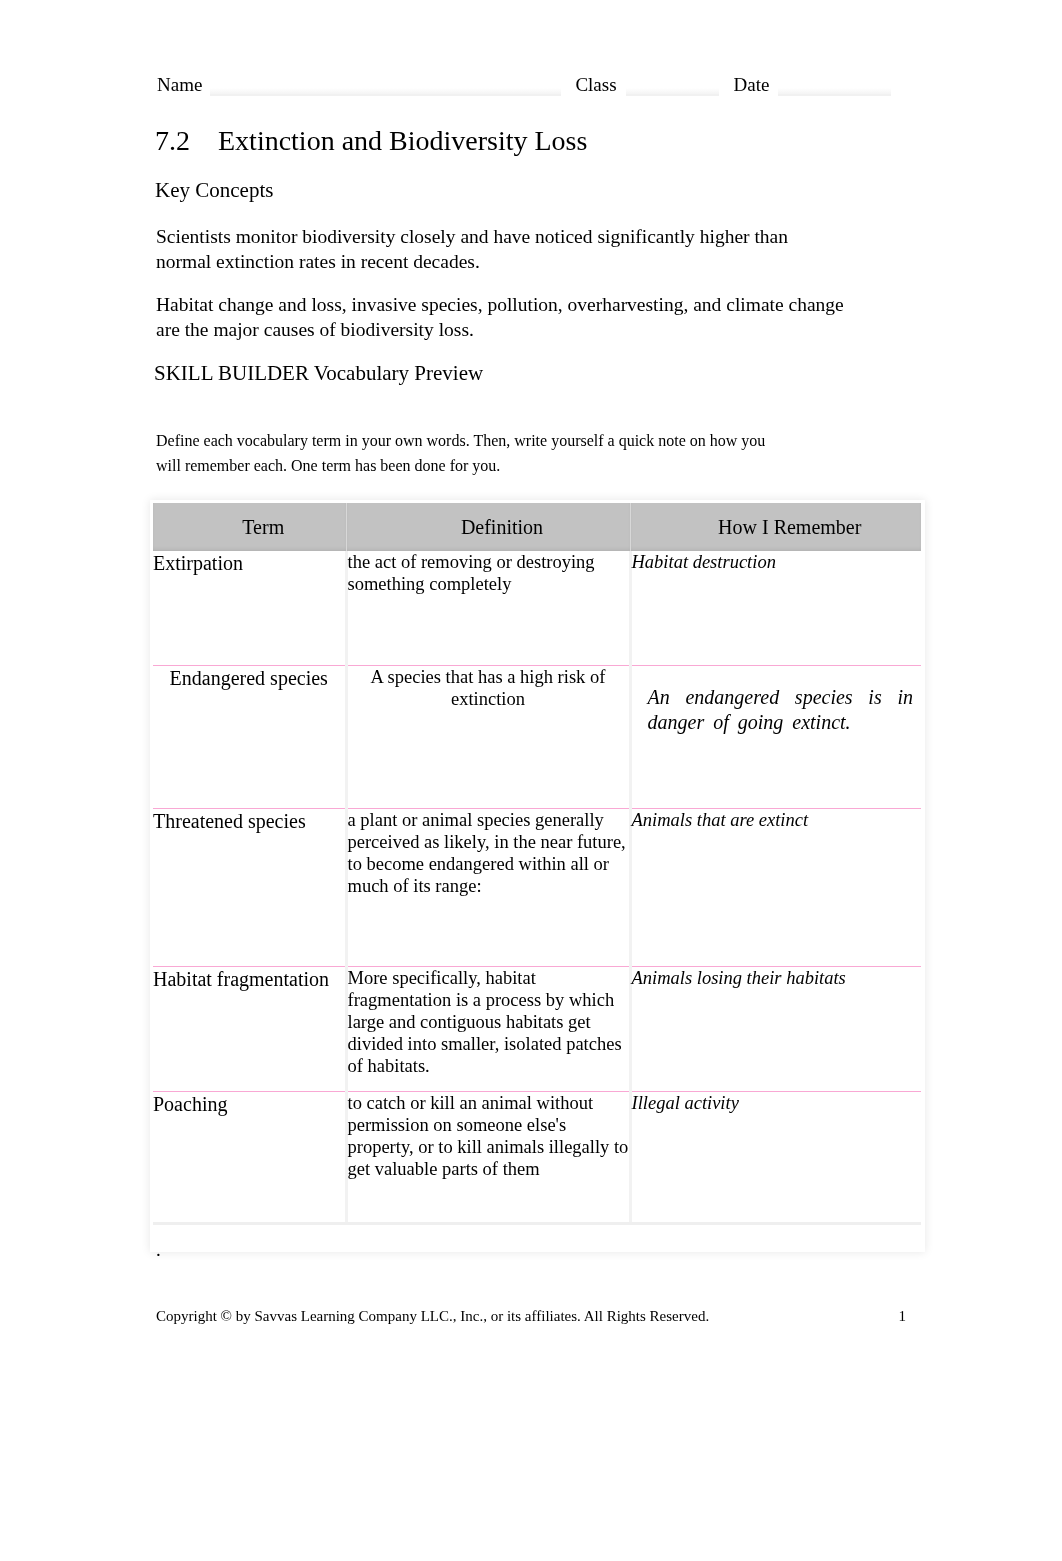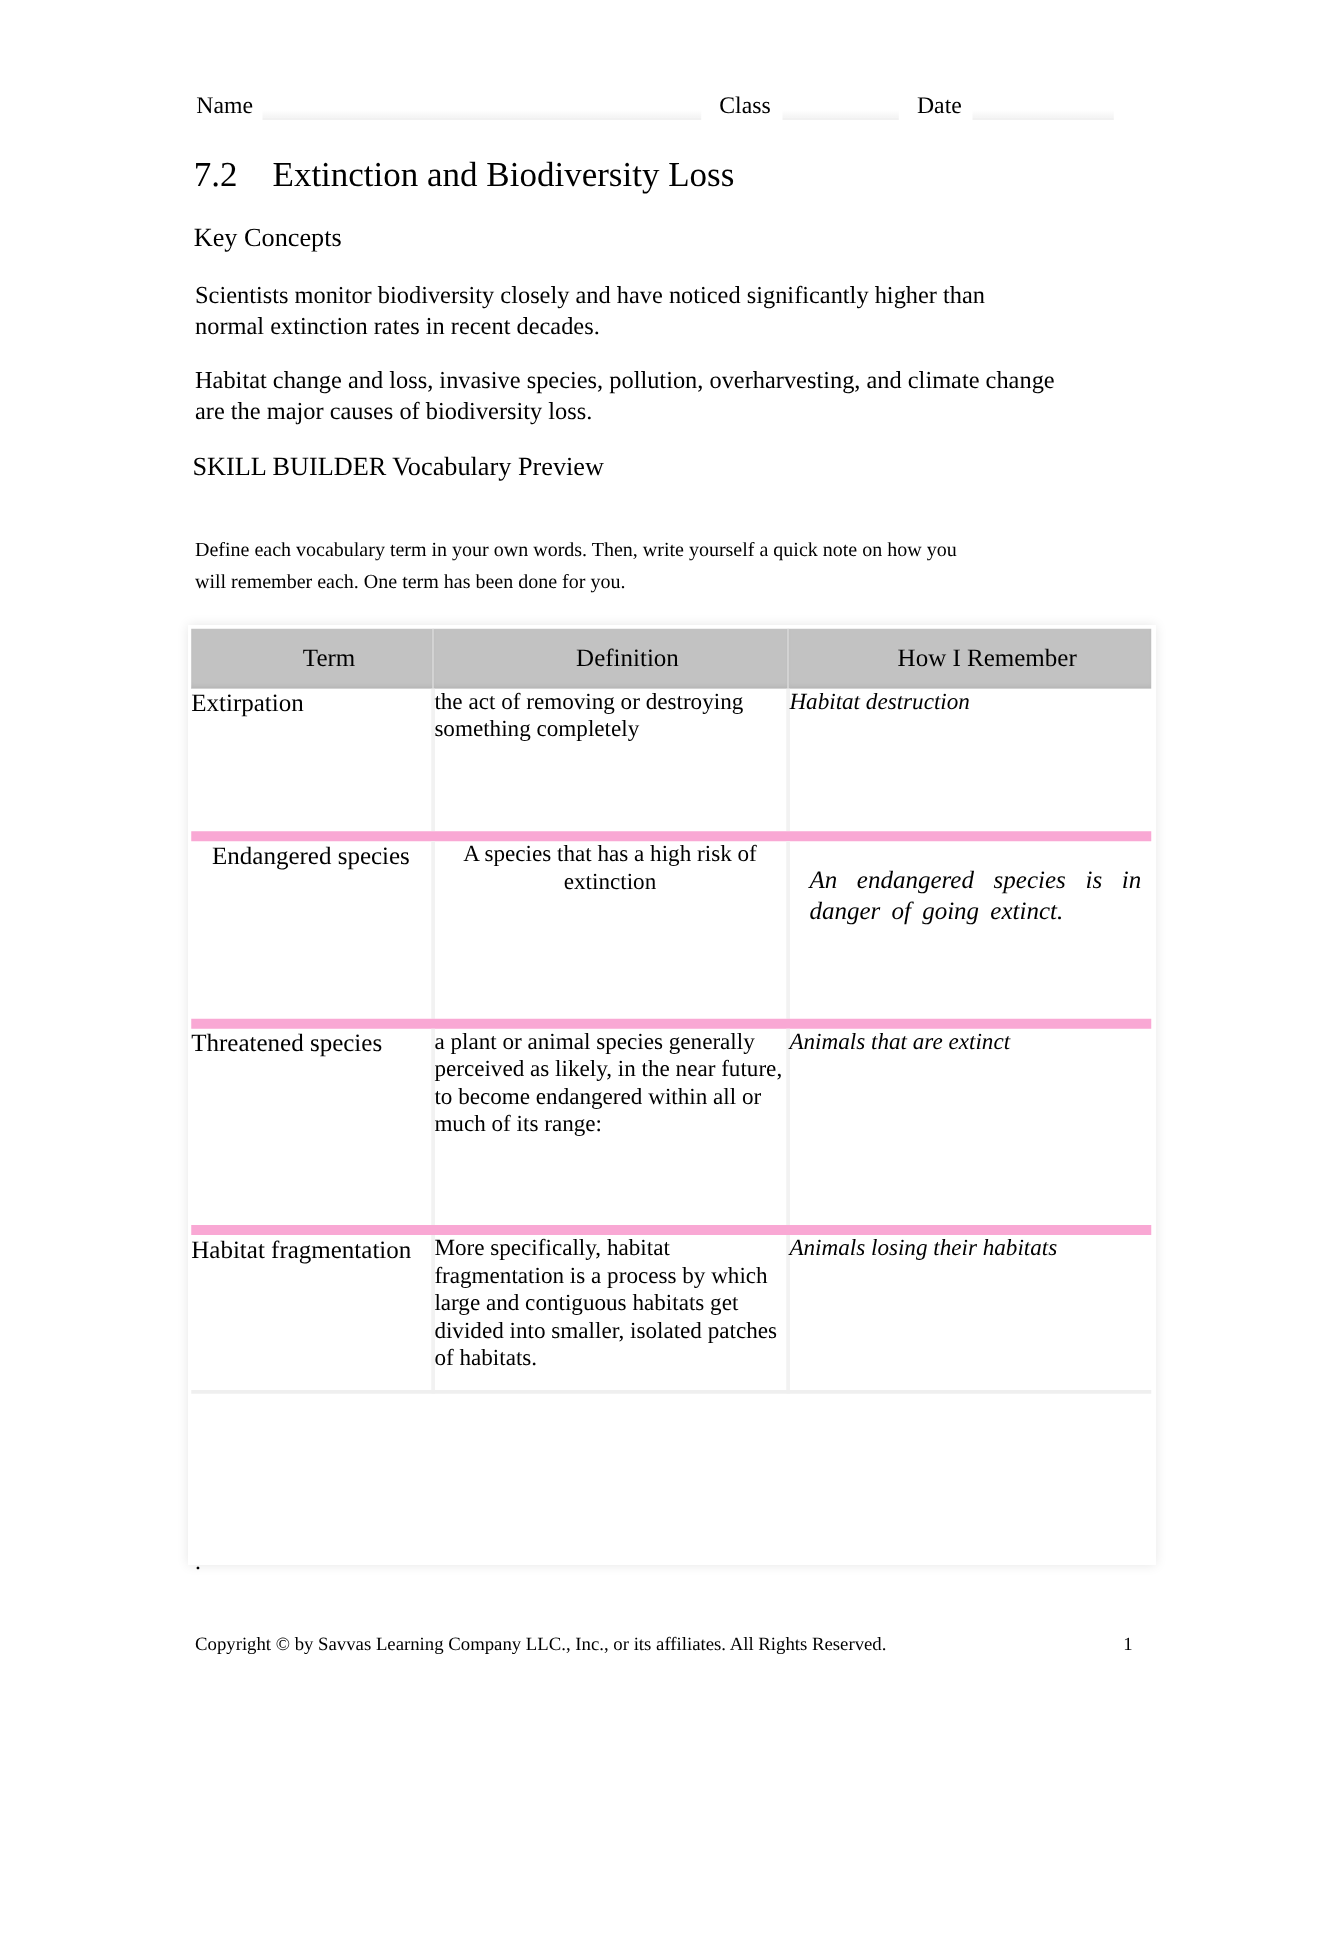--- a/index.html
+++ b/index.html
@@ -121,21 +121,21 @@
     vertical-align: middle;
     border-right: 1px solid #d8d8d8;
     box-shadow: inset 0 -3px 4px -2px rgba(0,0,0,0.10);
     padding-left: 29px;
   }
   .vocab-table th:last-child { border-right: none; }
 
   .vocab-table td {
     vertical-align: top;
     border-right: 3px solid #f2f2f2;
-    border-bottom: 8px solid #f9a8d4;
+    border-bottom: 1px solid #f9a8d4;
     background: #ffffff;
     padding: 0;
   }
   .vocab-table td:last-child { border-right: none; font-style: italic; }
   .vocab-table tr:last-child td { border-bottom: 3px solid #efefef; }
 
   .cell-term {
     font-size: 20px;
     line-height: 24px;
     padding: 19px 6px 6px 16px;
@@ -250,20 +250,25 @@
       <tr class="row-h-3">
         <td class="cell-term">Threatened species</td>
         <td class="cell-def">a plant or animal species generally perceived as likely, in the near future, to become endangered within all or much of its range:</td>
         <td class="cell-rem">Animals that are extinct</td>
       </tr>
       <tr class="row-h-4">
         <td class="cell-term">Habitat fragmentation</td>
         <td class="cell-def">More specifically, habitat fragmentation is a process by which large and contiguous habitats get divided into smaller, isolated patches of habitats.</td>
         <td class="cell-rem">Animals losing their habitats</td>
       </tr>
+      <tr class="row-h-5">
+        <td class="cell-term">Poaching</td>
+        <td class="cell-def">to catch or kill an animal without permission on someone else's property, or to kill animals illegally to get valuable parts of them</td>
+        <td class="cell-rem">Illegal activity</td>
+      </tr>
     </tbody>
   </table>
 
   <div class="stray-period">.</div>
 
   <div class="footer">
     <span>Copyright © by Savvas Learning Company LLC., Inc., or its affiliates. All Rights Reserved.</span>
     <span class="footer-page">1</span>
   </div>
 

